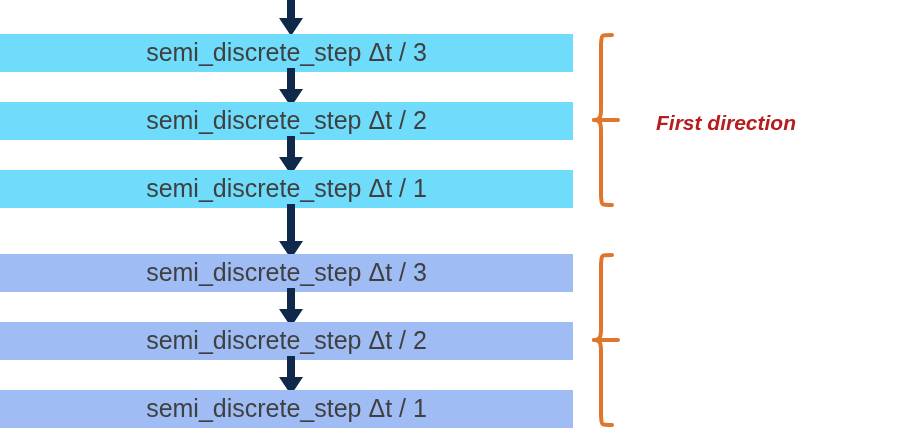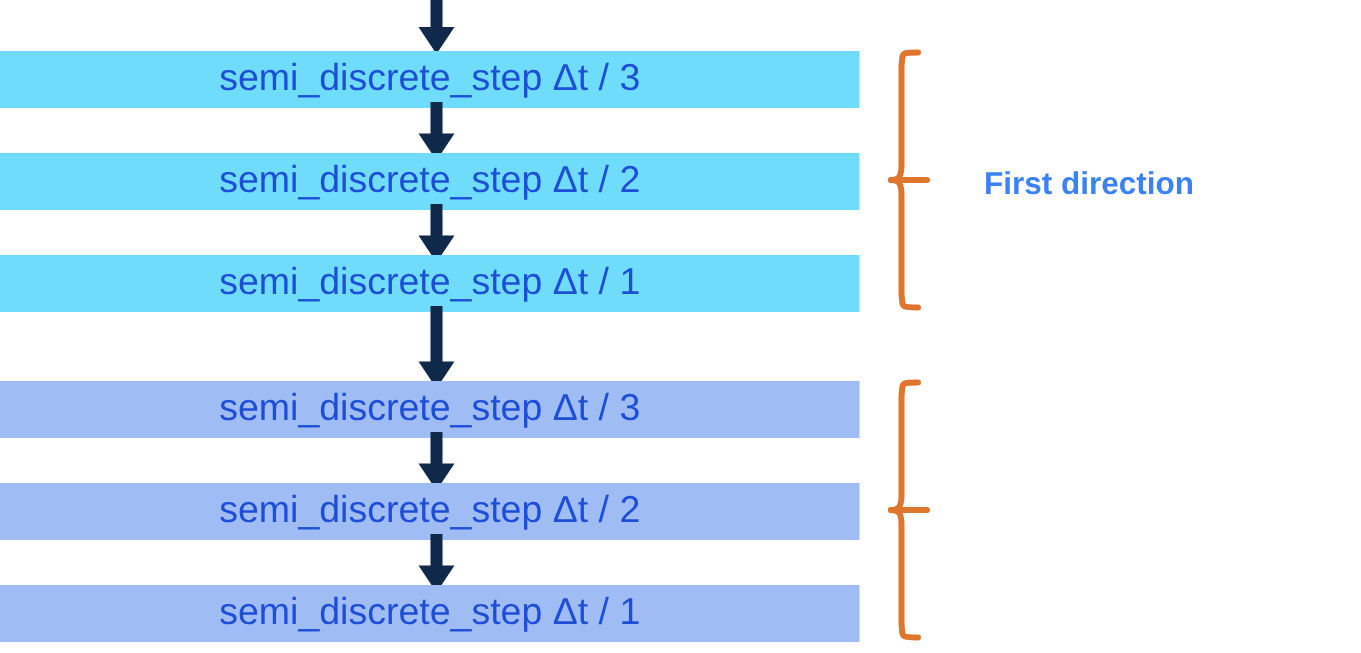--- a/index.html
+++ b/index.html
@@ -22,21 +22,21 @@
     left: 0;
     width: 573px;
     height: 38px;
     display: flex;
     align-items: center;
     justify-content: center;
     box-sizing: border-box;
   }
   .bar .bar-text {
     font-size: 25px;
-    color: #1d4ed8;
+    color: #404040;
     line-height: 1;
     white-space: nowrap;
     letter-spacing: 0px;
     transform: translateY(-1px);
   }
 
   
   .arrow {
     position: absolute;
     left: 275px;
@@ -48,23 +48,24 @@
   .brace {
     position: absolute;
   }
   .brace svg { display: block; }
 
   
   .group-label {
     position: absolute;
     font-size: 21px;
     font-weight: bold;
-    color: #3b82f6;
+    color: #b91c1c;
     white-space: nowrap;
     line-height: 1;
+    font-style: italic;
   }
 </style>
 </head>
 <body>
 
 <div id="canvas">
 
   <div class="arrow" style="top:-12px; height:50px;">
     <svg viewBox="0 0 32 50" preserveAspectRatio="none" aria-hidden="true">
       <rect x="12" y="0" width="8" height="33" fill="#10294A"></rect>

